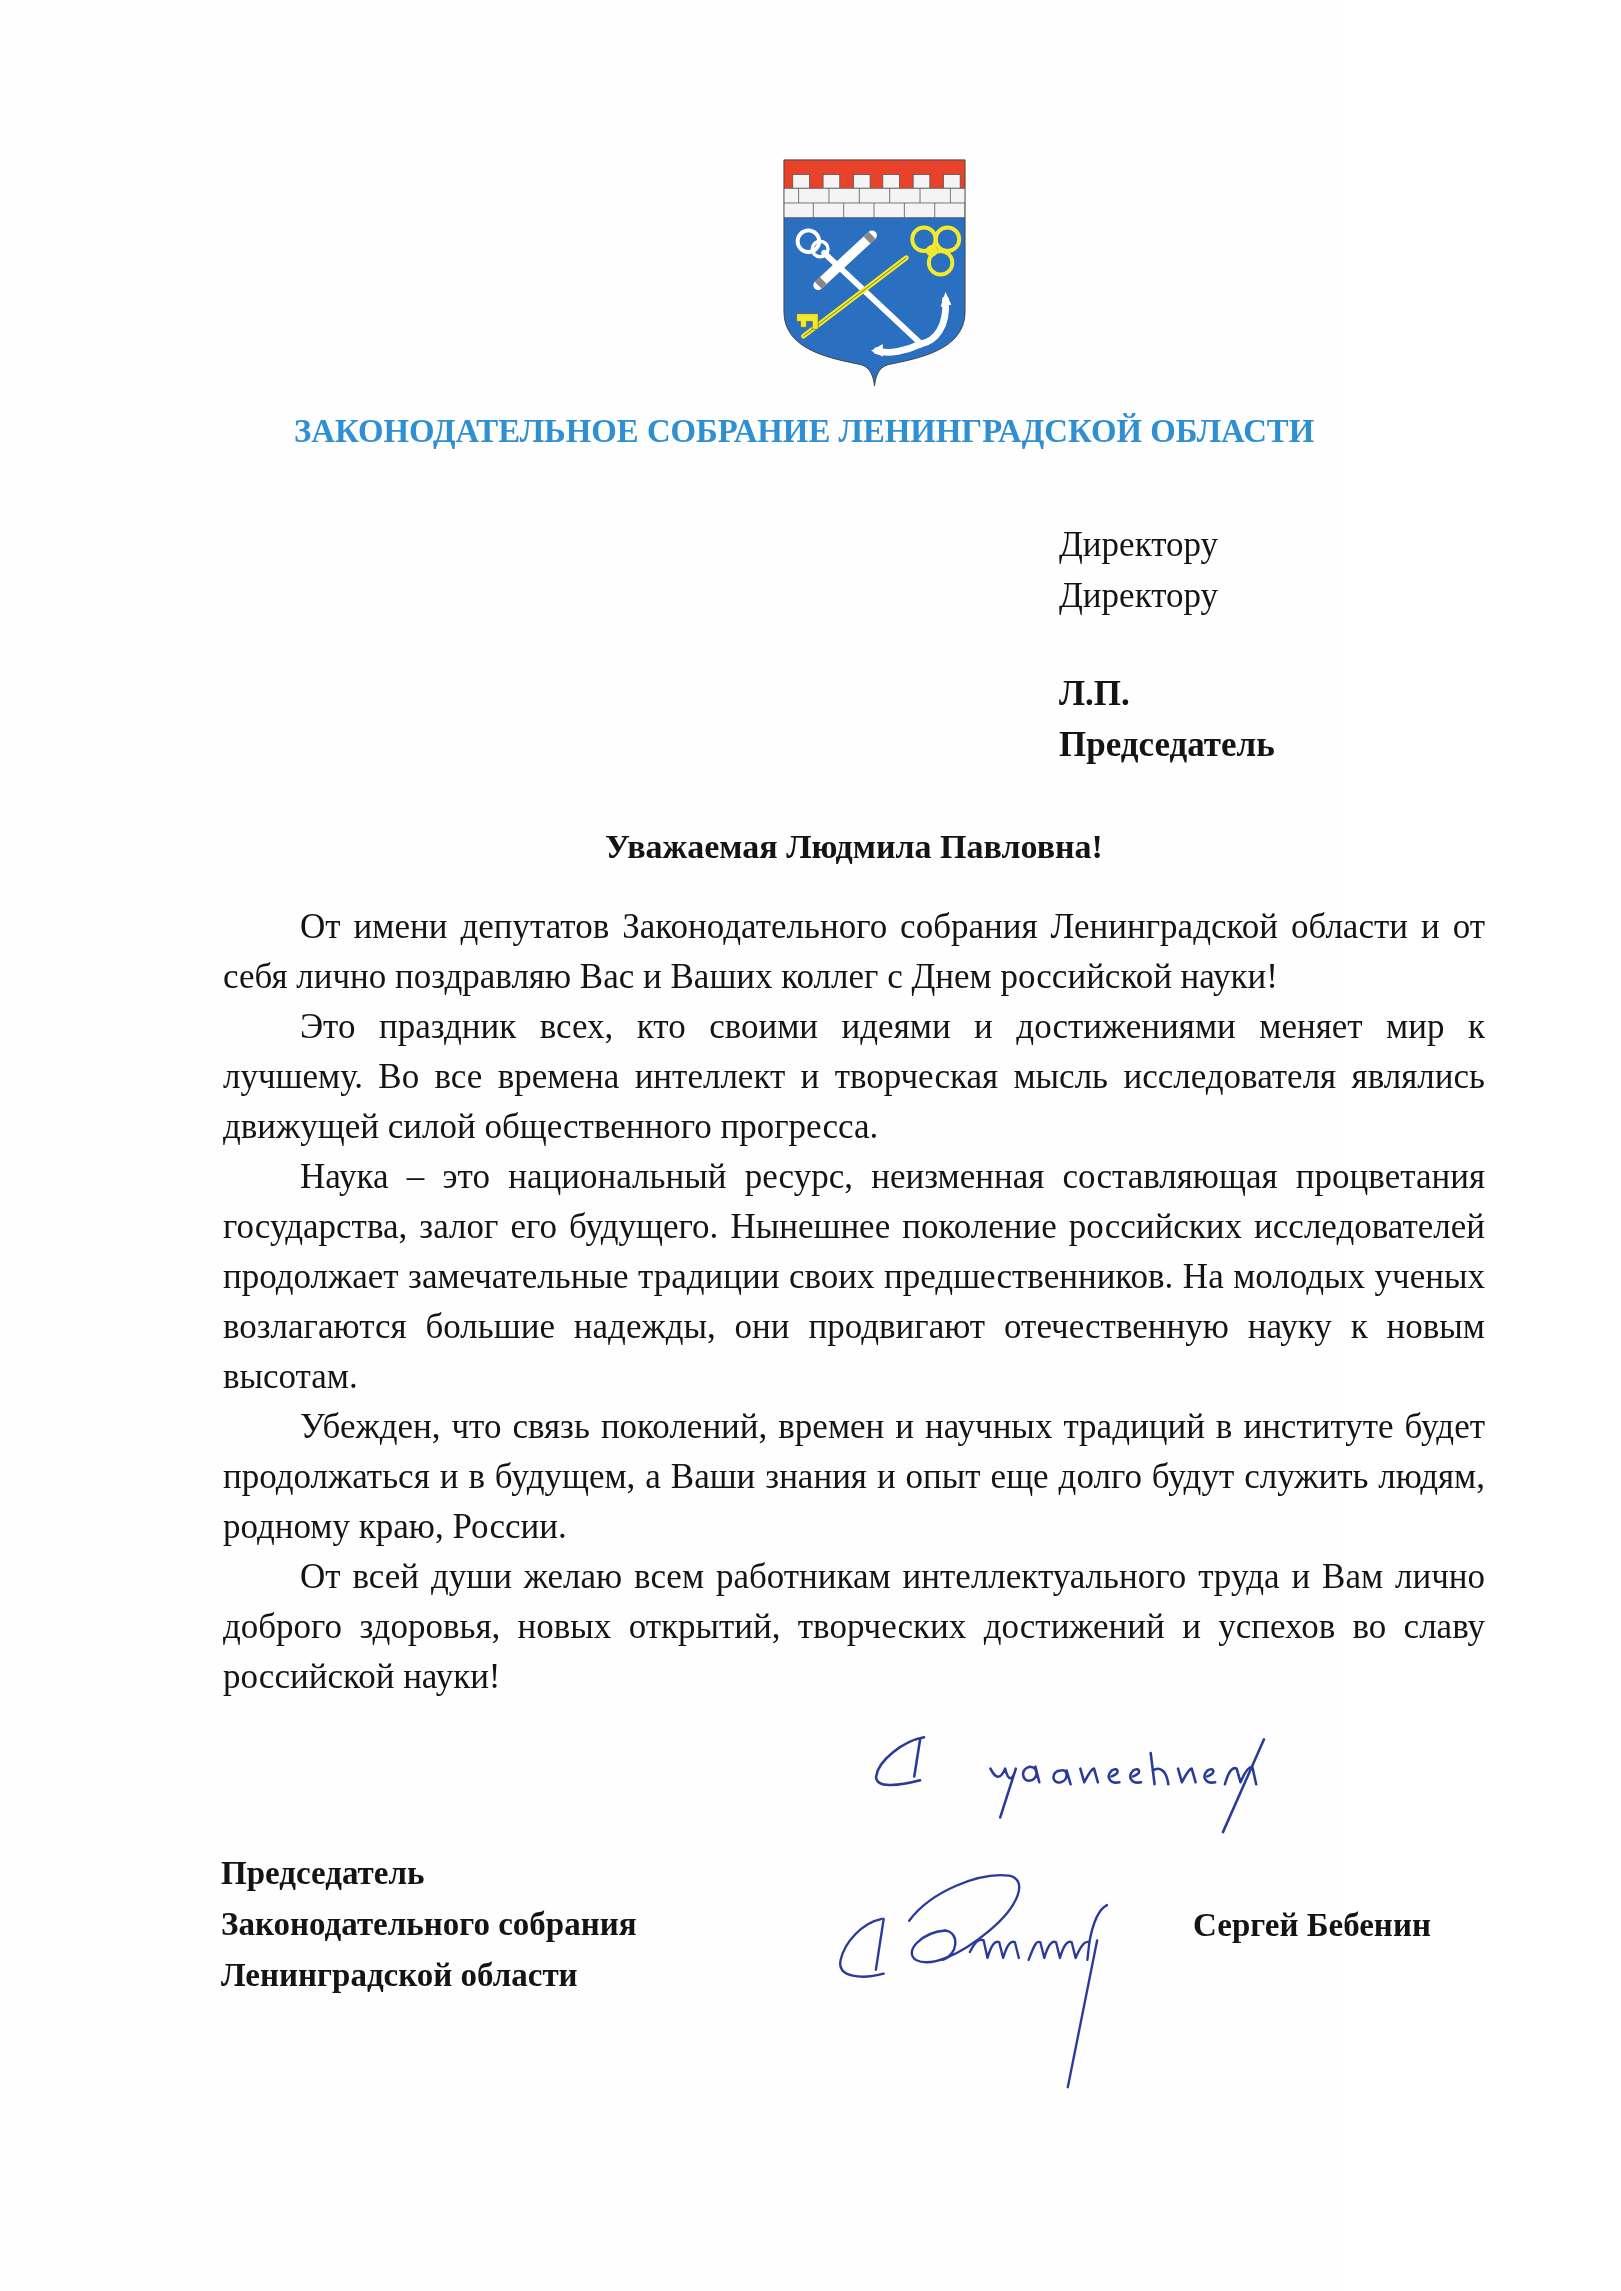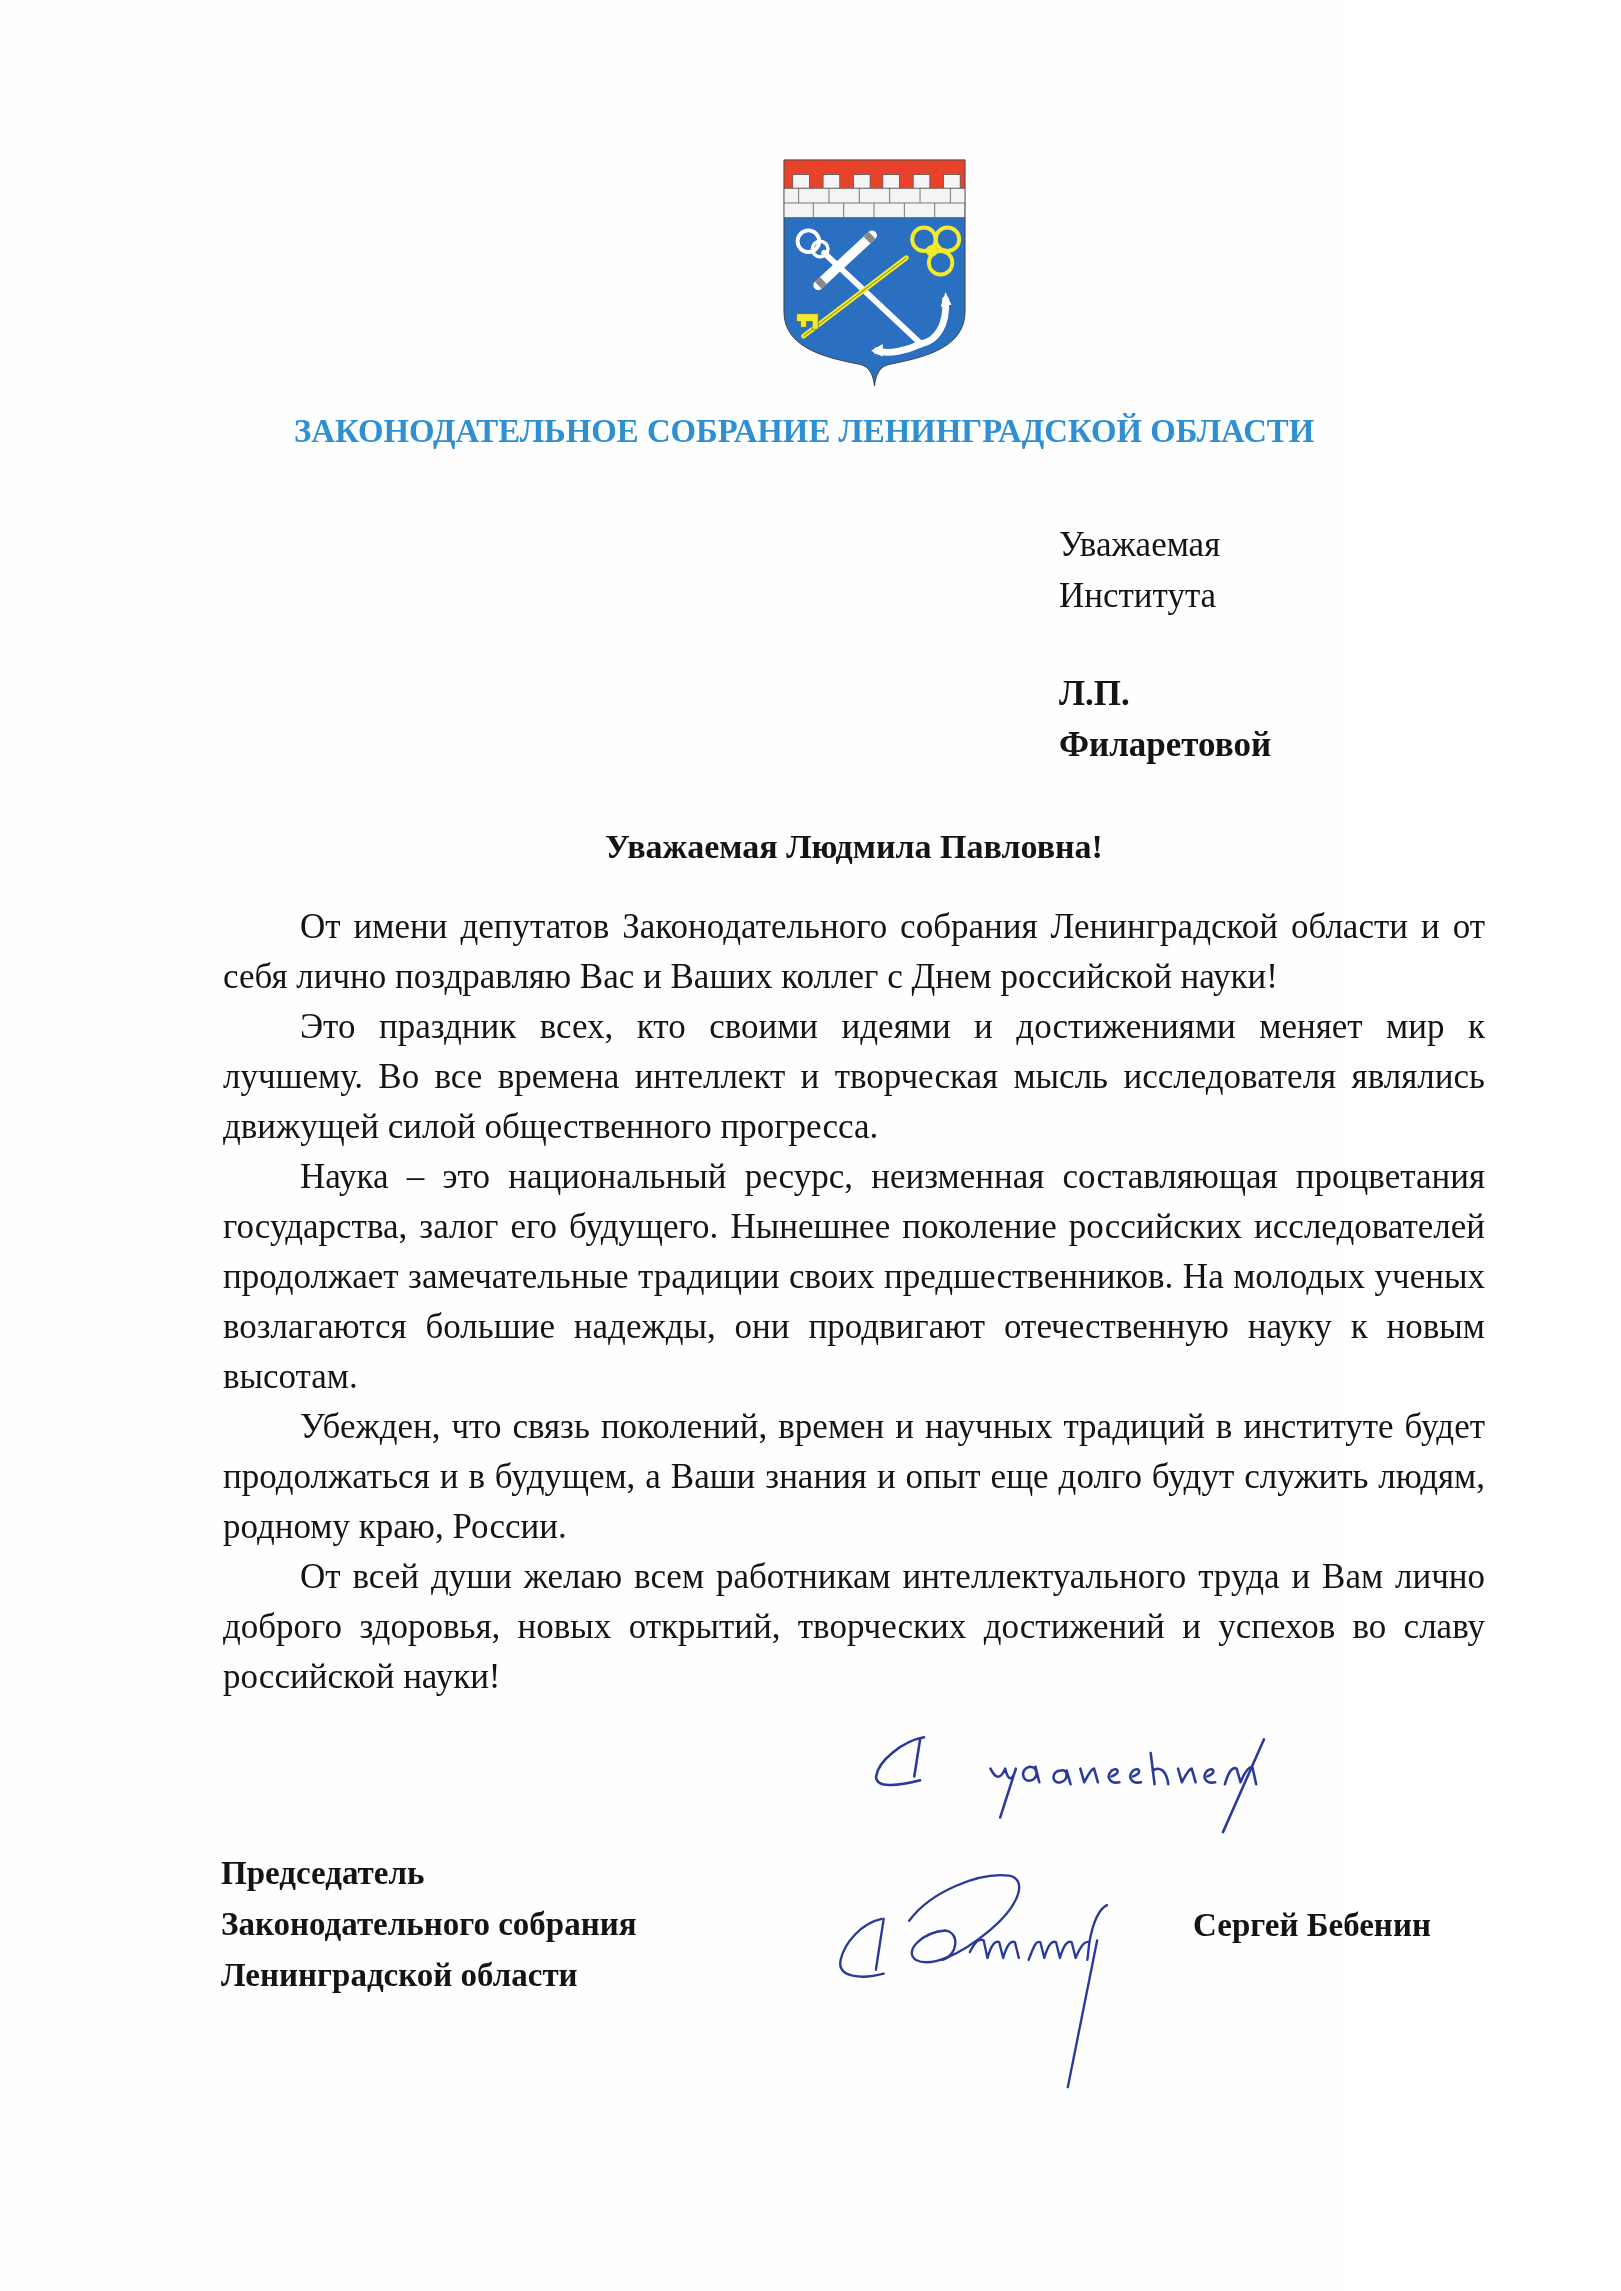--- a/index.html
+++ b/index.html
@@ -179,22 +179,22 @@
           <path d="M18 162 L40 162 L40 178 L34 178 L34 170 L28 170 L28 176 L22 176 L22 170 L18 170 Z" fill="#f2ea2a" stroke="#555" stroke-width="0.6"></path>
         </g>
       </g>
       <path d="M5 5 L190 5 L190 160 C190 200 140 208 112 214 C104 216 99 222 97.5 236 C96 222 91 216 83 214 C55 208 5 200 5 160 Z" fill="none" stroke="#444" stroke-width="1"></path>
     </svg>
   </div>
 
   <div class="org-title">ЗАКОНОДАТЕЛЬНОЕ СОБРАНИЕ ЛЕНИНГРАДСКОЙ ОБЛАСТИ</div>
 
   <div class="addressee">
-    <div>Уважаемая Института</div>
-    <div class="name">Л.П. Филаретовой</div>
+    <div>Директору Директору</div>
+    <div class="name">Л.П. Председатель</div>
   </div>
 
   <div class="greeting">Уважаемая Людмила Павловна!</div>
 
   <div class="body-text">
     <p>От имени депутатов Законодательного собрания Ленинградской области и от себя лично поздравляю Вас и Ваших коллег с Днем российской науки!</p>
     <p>Это праздник всех, кто своими идеями и достижениями меняет мир к лучшему. Во все времена интеллект и творческая мысль исследователя являлись движущей силой общественного прогресса.</p>
     <p>Наука – это национальный ресурс, неизменная составляющая процветания государства, залог его будущего. Нынешнее поколение российских исследователей продолжает замечательные традиции своих предшественников. На молодых ученых возлагаются большие надежды, они продвигают отечественную науку к новым высотам.</p>
     <p>Убежден, что связь поколений, времен и научных традиций в институте будет продолжаться и в будущем, а Ваши знания и опыт еще долго будут служить людям, родному краю, России.</p>
     <p>От всей души желаю всем работникам интеллектуального труда и Вам лично доброго здоровья, новых открытий, творческих достижений и успехов во славу российской науки!</p>

